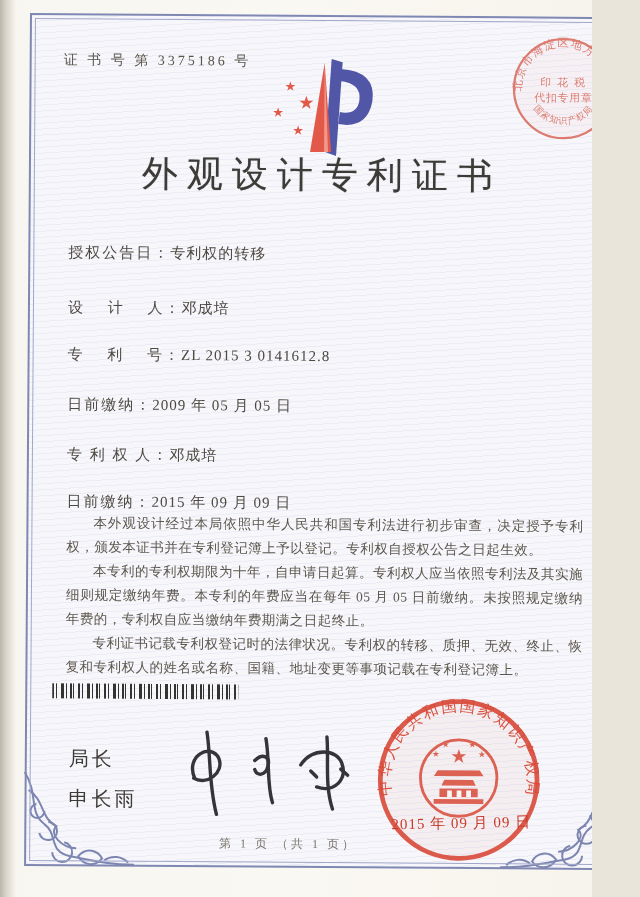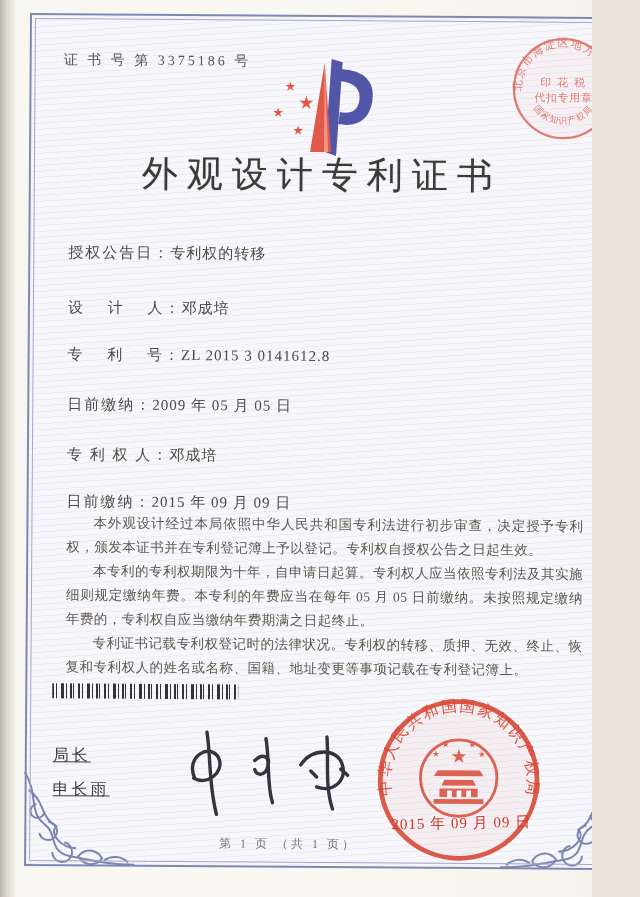--- a/index.html
+++ b/index.html
@@ -57,21 +57,21 @@
     position:absolute; left:25px; top:668px; width:186px; height:15px;
     background:repeating-linear-gradient(90deg,
       #35332f 0 2px, transparent 2px 4px,
       #35332f 4px 5px, transparent 5px 9px,
       #35332f 9px 12px, transparent 12px 14px,
       #35332f 14px 15px, transparent 15px 18px,
       #35332f 18px 20px, transparent 20px 21px,
       #35332f 21px 22px, transparent 22px 26px);
   }
 
-  .signer { position:absolute; left:26px; top:730px; font-size:16px; color:#3f3c37; letter-spacing:3px;text-decoration:underline; }
+  .signer { position:absolute; left:42px; top:730px; font-size:20px; color:#3f3c37; letter-spacing:3px; }
   .signer div { margin-bottom:13px; }
 
   .signature { position:absolute; left:140px; top:710px; width:210px; height:95px; }
 
   
   .seal { position:absolute; left:346px; top:676px; width:172px; height:172px; }
   .seal-date {
     position:absolute; left:340px; top:796px; width:190px; text-align:center;
     font-size:15px; color:#c8392a; letter-spacing:1px; transform:rotate(-1.5deg);
     white-space:nowrap;

